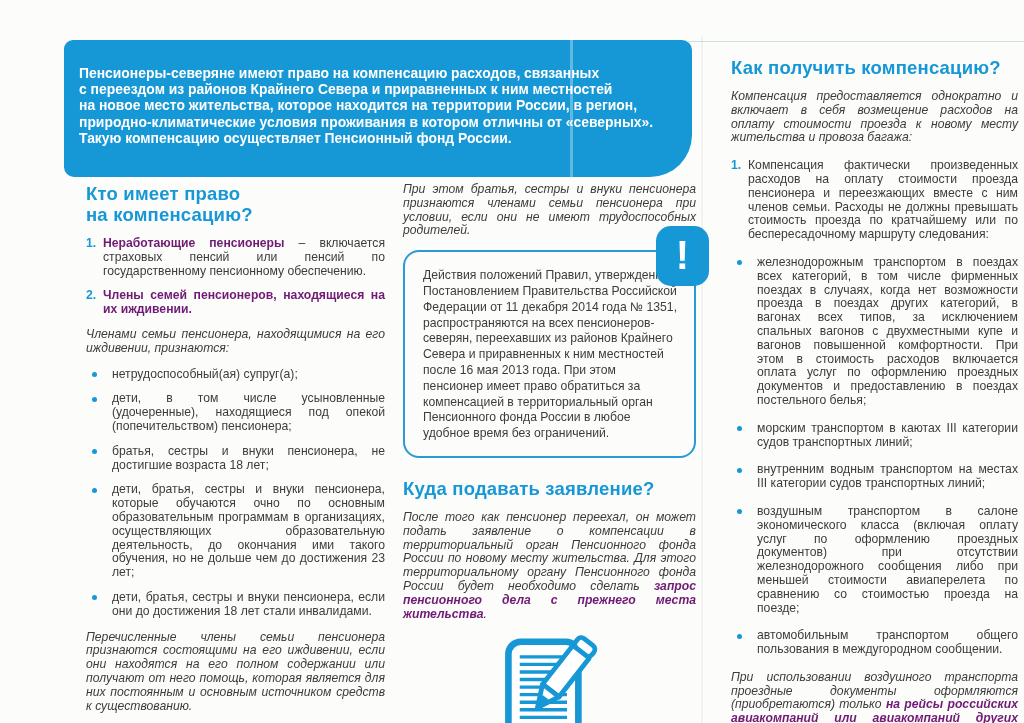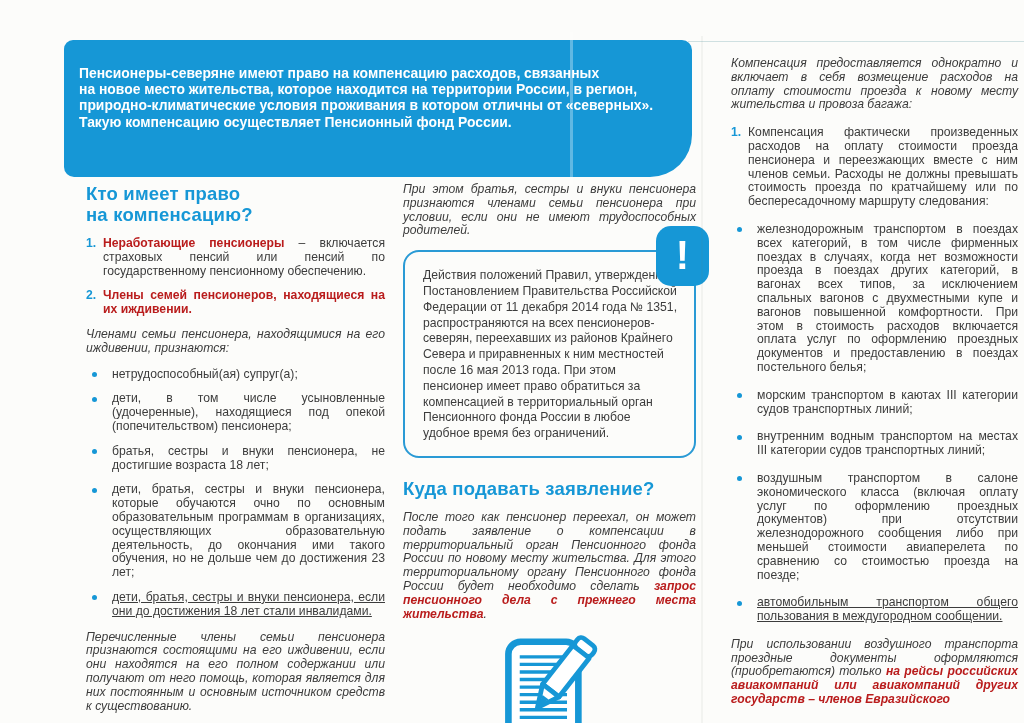--- a/index.html
+++ b/index.html
@@ -21,28 +21,28 @@
   
   .col { position:absolute; font-size:12.2px; line-height:13.8px; text-align:justify; }
   .col-left  { left:86px;  top:183px; width:299px; }
   .col-mid   { left:403px; top:183px; width:293px; }
   .col-right { left:731px; top:57px;  width:287px; }
   .h-blue {
     color:#1697d6; font-weight:bold; font-size:18.5px; line-height:21px;
     margin:0 0 12px 0; text-align:left; letter-spacing:0.2px;
   }
   .para { margin:0 0 12px 0;font-style:italic; }
-  .bold-seg { font-weight:bold; color:#b91c1c; }
+  .bold-seg { font-weight:bold; color:#701a75; }
   
   .num-item { position:relative; padding-left:17px; margin:0 0 11px 0; }
   .num-marker { position:absolute; left:0; top:0; color:#1697d6; font-weight:bold; }
   
   ul.dots { list-style:none; margin:0 0 12px 0; padding:0; }
   ul.dots li { position:relative; padding-left:26px; margin:0 0 11px 0; }
-  ul.dots li:last-child { margin-bottom:0;text-decoration:underline; }
+  ul.dots li:last-child { margin-bottom:0; }
   ul.dots li .dot {
     position:absolute; left:6px; top:4.5px; width:5px; height:5px;
     border-radius:50%; background:#1697d6;
   }
   .col-right ul.dots li { margin-bottom:14px; }
   .col-right .para, .col-right .num-item { margin-bottom:14px; }
   
   .note-box {
     position:relative; border:2px solid #2a9ad5; border-radius:16px;
     margin:2px 0 20px 0; padding:16px 16px 14px 18px;
@@ -60,20 +60,21 @@
   .crease-fold   { position:absolute; left:701px; top:36px; width:2px; height:687px; background:rgba(110,125,120,0.07); }
   .hairline-top  { position:absolute; left:688px; top:41px; width:336px; height:1px; background:rgba(90,150,160,0.28); }
 </style>
 </head>
 <body>
 
 <div class="page">
 
   <div class="banner">
     <div class="bline">Пенсионеры-северяне имеют право на компенсацию расходов, связанных</div>
+    <div class="bline">с переездом из районов Крайнего Севера и приравненных к ним местностей</div>
     <div class="bline">на новое место жительства, которое находится на территории России, в регион,</div>
     <div class="bline">природно-климатические условия проживания в котором отличны от «северных».</div>
     <div class="bline">Такую компенсацию осуществляет Пенсионный фонд России.</div>
   </div>
 
   <div class="col col-left">
     <h2 class="h-blue">
       <span style="display:block">Кто имеет право</span>
       <span style="display:block">на компенсацию?</span>
     </h2>
@@ -131,20 +132,21 @@
           <rect x="-11" y="-16" width="22" height="13" rx="5" fill="#ffffff"></rect>
           <rect x="-11" y="-3" width="22" height="52" fill="#ffffff"></rect>
           <polygon points="-11,49 11,49 0,72" fill="#ffffff"></polygon>
           <polygon points="-4,58 4,58 0,70" fill="#1697d6" stroke="none"></polygon>
         </g>
       </svg>
     </div>
   </div>
 
   <div class="col col-right">
+    <h2 class="h-blue">Как получить компенсацию?</h2>
 
     <p class="para">Компенсация предоставляется однократно и включает в себя возмещение расходов на оплату стоимости проезда к новому месту жительства и провоза багажа:</p>
 
     <div class="num-item">
       <span class="num-marker">1.</span>
       <span>Компенсация фактически произведенных расходов на оплату стоимости проезда пенсионера и переезжающих вместе с ним членов семьи. Расходы не должны превышать стоимость проезда по кратчайшему или по беспересадочному маршруту следования:</span>
     </div>
 
     <ul class="dots">
       <li><span class="dot"></span><span>железнодорожным транспортом в поездах всех категорий, в том числе фирменных поездах в случаях, когда нет возможности проезда в поездах других категорий, в вагонах всех типов, за исключением спальных вагонов с двухместными купе и вагонов повышенной комфортности. При этом в стоимость расходов включается оплата услуг по оформлению проездных документов и предоставлению в поездах постельного белья;</span></li>

